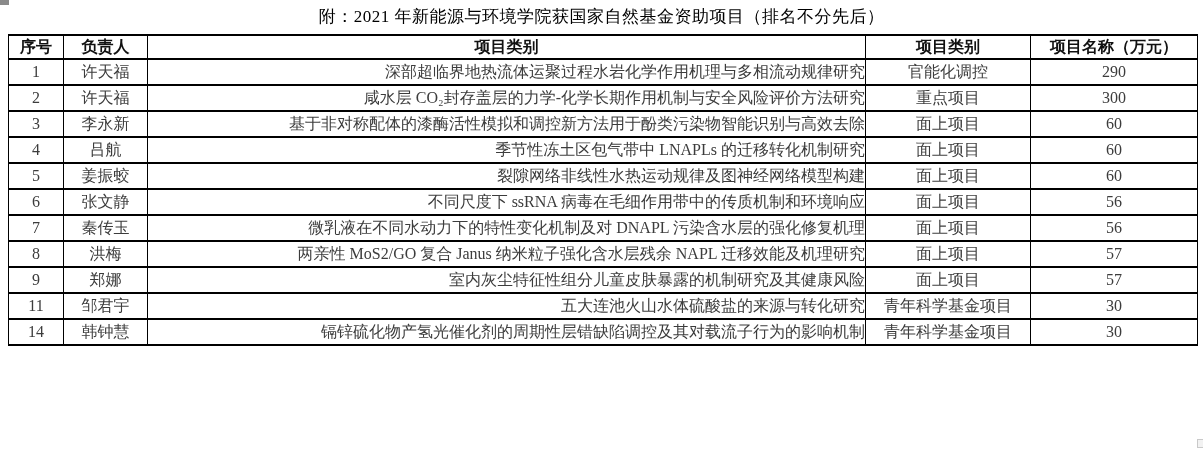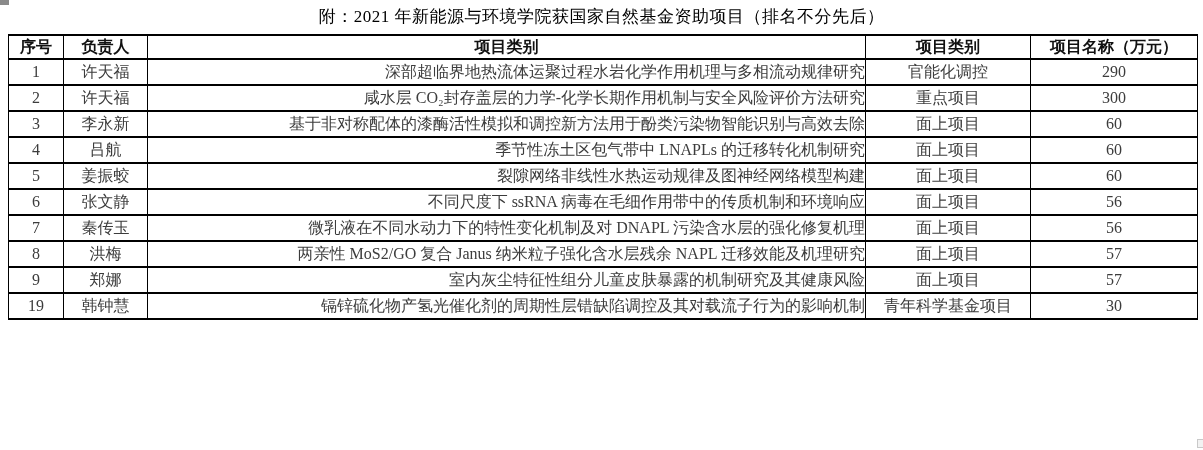--- a/index.html
+++ b/index.html
@@ -155,21 +155,28 @@
         <td>57</td>
       </tr>
       <tr>
         <td>9</td>
         <td>郑娜</td>
         <td class="col-project">室内灰尘特征性组分儿童皮肤暴露的机制研究及其健康风险</td>
         <td>面上项目</td>
         <td>57</td>
       </tr>
       <tr>
-        <td>19</td>
+        <td>11</td>
+        <td>邹君宇</td>
+        <td class="col-project">五大连池火山水体硫酸盐的来源与转化研究</td>
+        <td>青年科学基金项目</td>
+        <td>30</td>
+      </tr>
+      <tr>
+        <td>14</td>
         <td>韩钟慧</td>
         <td class="col-project">镉锌硫化物产氢光催化剂的周期性层错缺陷调控及其对载流子行为的影响机制</td>
         <td>青年科学基金项目</td>
         <td>30</td>
       </tr>
     </tbody>
 </table>
 
 <div class="artifact-br"></div>
 

